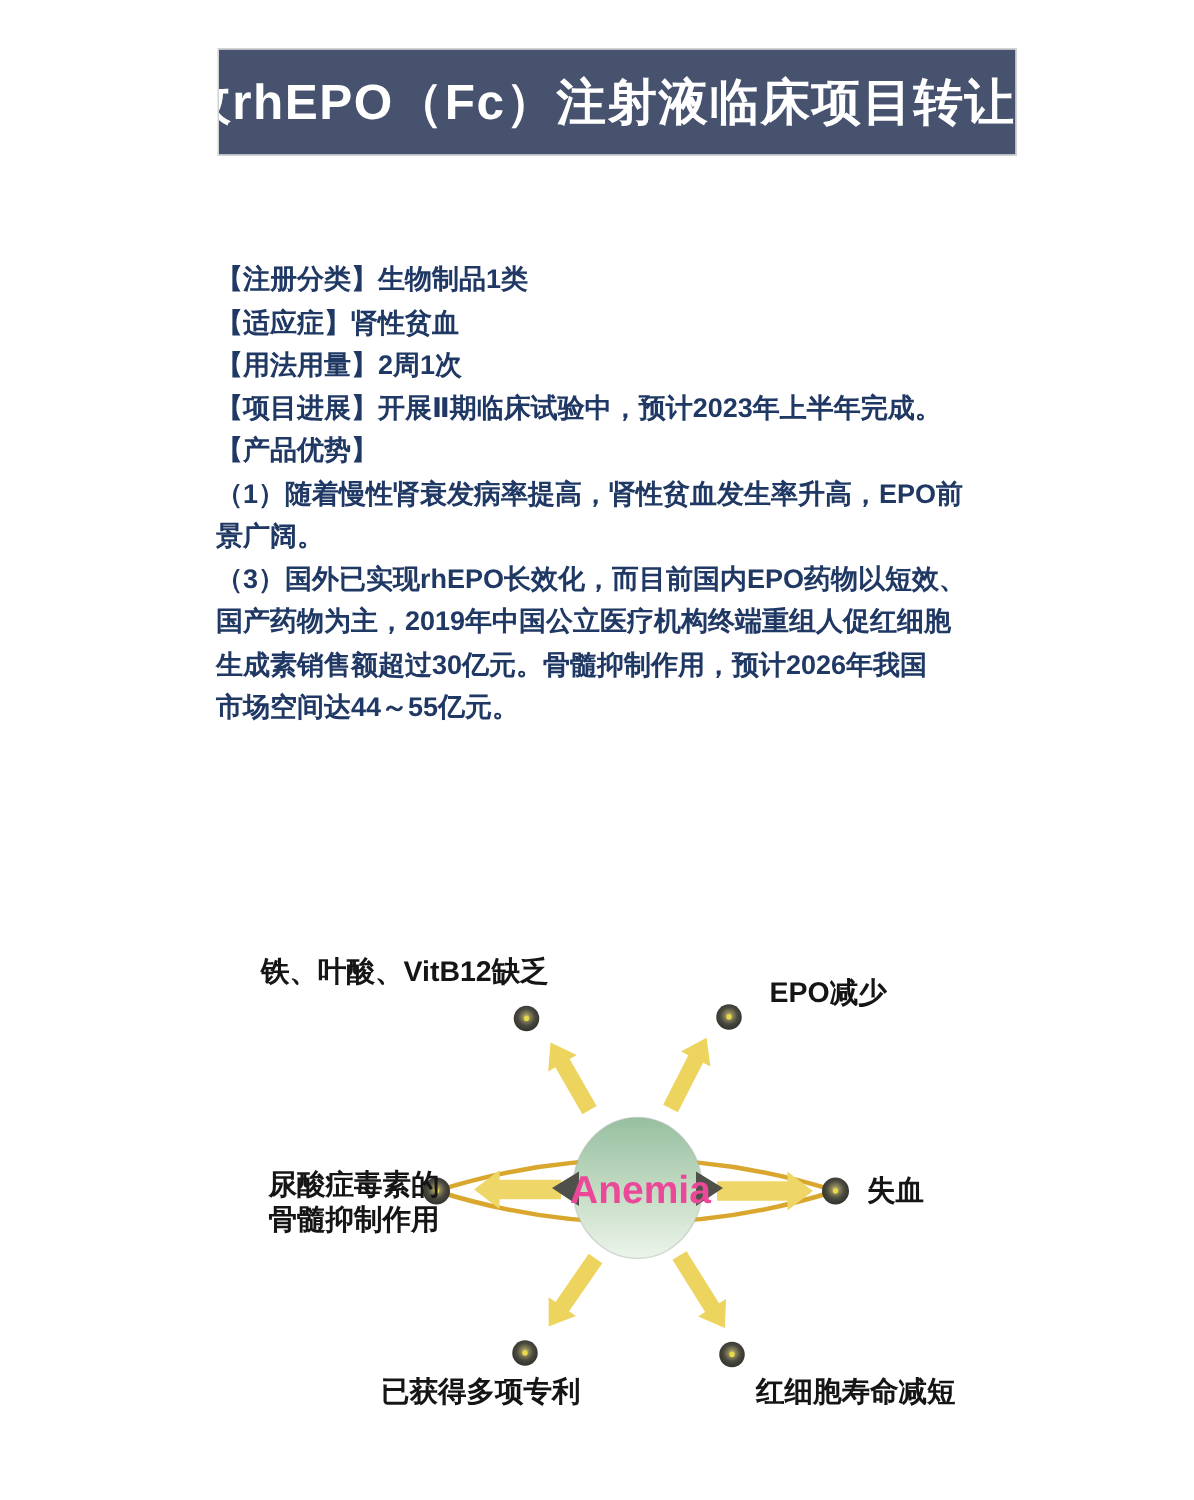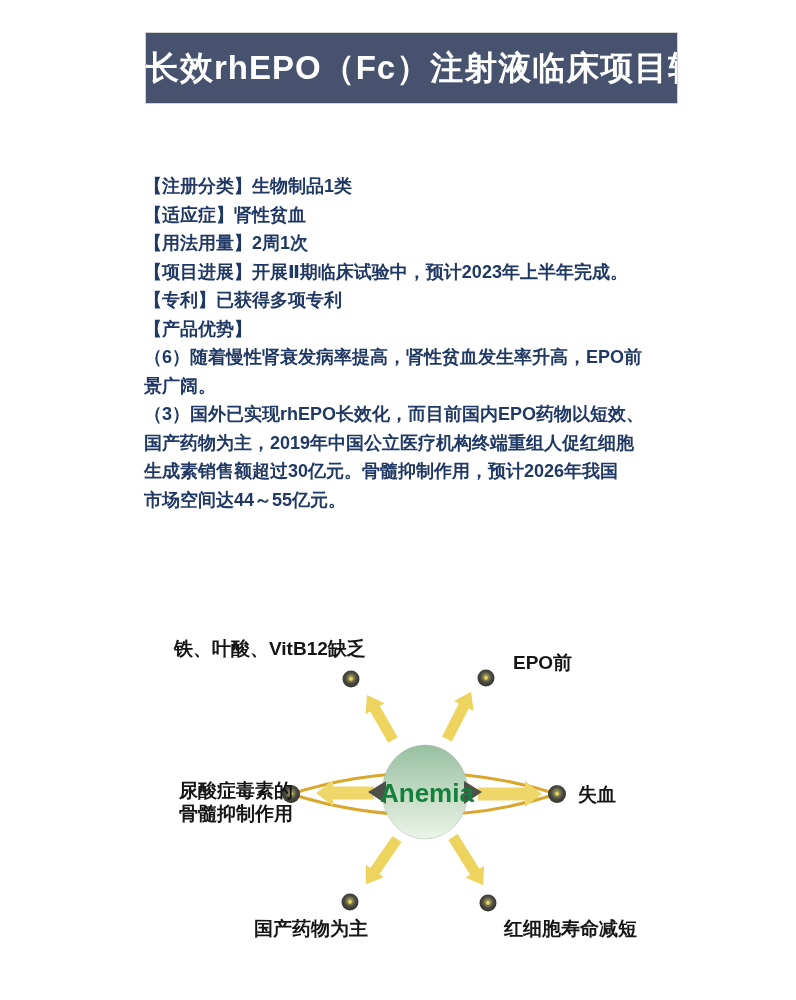--- a/index.html
+++ b/index.html
@@ -4,21 +4,21 @@
 <style>
   html,body{margin:0;padding:0;background:#ffffff;}
   .page{
     position:relative;width:796px;height:1000px;background:#ffffff;overflow:hidden;
     font-family:"Liberation Sans","DejaVu Sans",sans-serif;
   }
   
   .banner{
     position:absolute;left:146px;top:33px;width:531px;height:70px;
     background:#47526f;outline:1px solid #d2d2d2;
-    display:flex;align-items:center;justify-content:flex-start;
+    display:flex;align-items:center;justify-content:flex-end;
   }
   .banner-title{
     color:#ffffff;font-size:33px;font-weight:700;letter-spacing:1px;white-space:nowrap;
   }
   
   .body-text{
     position:absolute;left:144px;top:172px;width:525px;
     color:#203864;font-size:18px;font-weight:700;
   }
   .bline{height:28.5px;line-height:28.5px;white-space:nowrap;}
@@ -31,40 +31,39 @@
   }
   .two-line{white-space:pre-line;}
   .lbl-tl{left:174px;top:37px;}
   .lbl-tr{left:513px;top:51px;}
   .lbl-l{left:167px;top:179px;margin-left:12px;}
   .lbl-r{left:578px;top:183px;}
   .lbl-bl{left:254px;top:317px;}
   .lbl-br{left:504px;top:317px;}
   .anemia-label{
     position:absolute;left:380px;top:178px;width:90px;text-align:center;
-    color:#15803d;font-size:26px;font-weight:700;
+    color:#ec4899;font-size:26px;font-weight:700;
   }
 </style>
 </head>
 <body>
 
 <div class="page">
 
   <div class="banner">
     <span class="banner-title">长效rhEPO（Fc）注射液临床项目转让</span>
   </div>
 
   <div class="body-text">
     <div class="bline">【注册分类】生物制品1类</div>
     <div class="bline">【适应症】肾性贫血</div>
     <div class="bline">【用法用量】2周1次</div>
     <div class="bline">【项目进展】开展Ⅱ期临床试验中，预计2023年上半年完成。</div>
-    <div class="bline">【专利】已获得多项专利</div>
     <div class="bline">【产品优势】</div>
-    <div class="bline">（6）随着慢性肾衰发病率提高，肾性贫血发生率升高，EPO前</div>
+    <div class="bline">（1）随着慢性肾衰发病率提高，肾性贫血发生率升高，EPO前</div>
     <div class="bline">景广阔。</div>
     <div class="bline">（3）国外已实现rhEPO长效化，而目前国内EPO药物以短效、</div>
     <div class="bline">国产药物为主，2019年中国公立医疗机构终端重组人促红细胞</div>
     <div class="bline">生成素销售额超过30亿元。骨髓抑制作用，预计2026年我国</div>
     <div class="bline">市场空间达44～55亿元。</div>
   </div>
 
   <div class="diagram">
     <svg width="796" height="400" viewBox="0 0 796 400">
       <defs>
@@ -116,22 +115,22 @@
         <circle cx="350" cy="302" r="8.5" fill="url(#dotGrad)"></circle>
         <circle cx="350" cy="302" r="1.8" fill="#e8d84a"></circle>
       </g>
       <g>
         <circle cx="488" cy="303" r="8.5" fill="url(#dotGrad)"></circle>
         <circle cx="488" cy="303" r="1.8" fill="#e8d84a"></circle>
       </g>
     </svg>
 
     <div class="cause-label lbl-tl">铁、叶酸、VitB12缺乏</div>
-    <div class="cause-label lbl-tr">EPO前</div>
+    <div class="cause-label lbl-tr">EPO减少</div>
     <div class="cause-label lbl-l two-line">尿酸症毒素的
 骨髓抑制作用</div>
     <div class="cause-label lbl-r">失血</div>
-    <div class="cause-label lbl-bl">国产药物为主</div>
+    <div class="cause-label lbl-bl">已获得多项专利</div>
     <div class="cause-label lbl-br">红细胞寿命减短</div>
     <div class="anemia-label">Anemia</div>
   </div>
 
 </div>
 
 </body></html>

